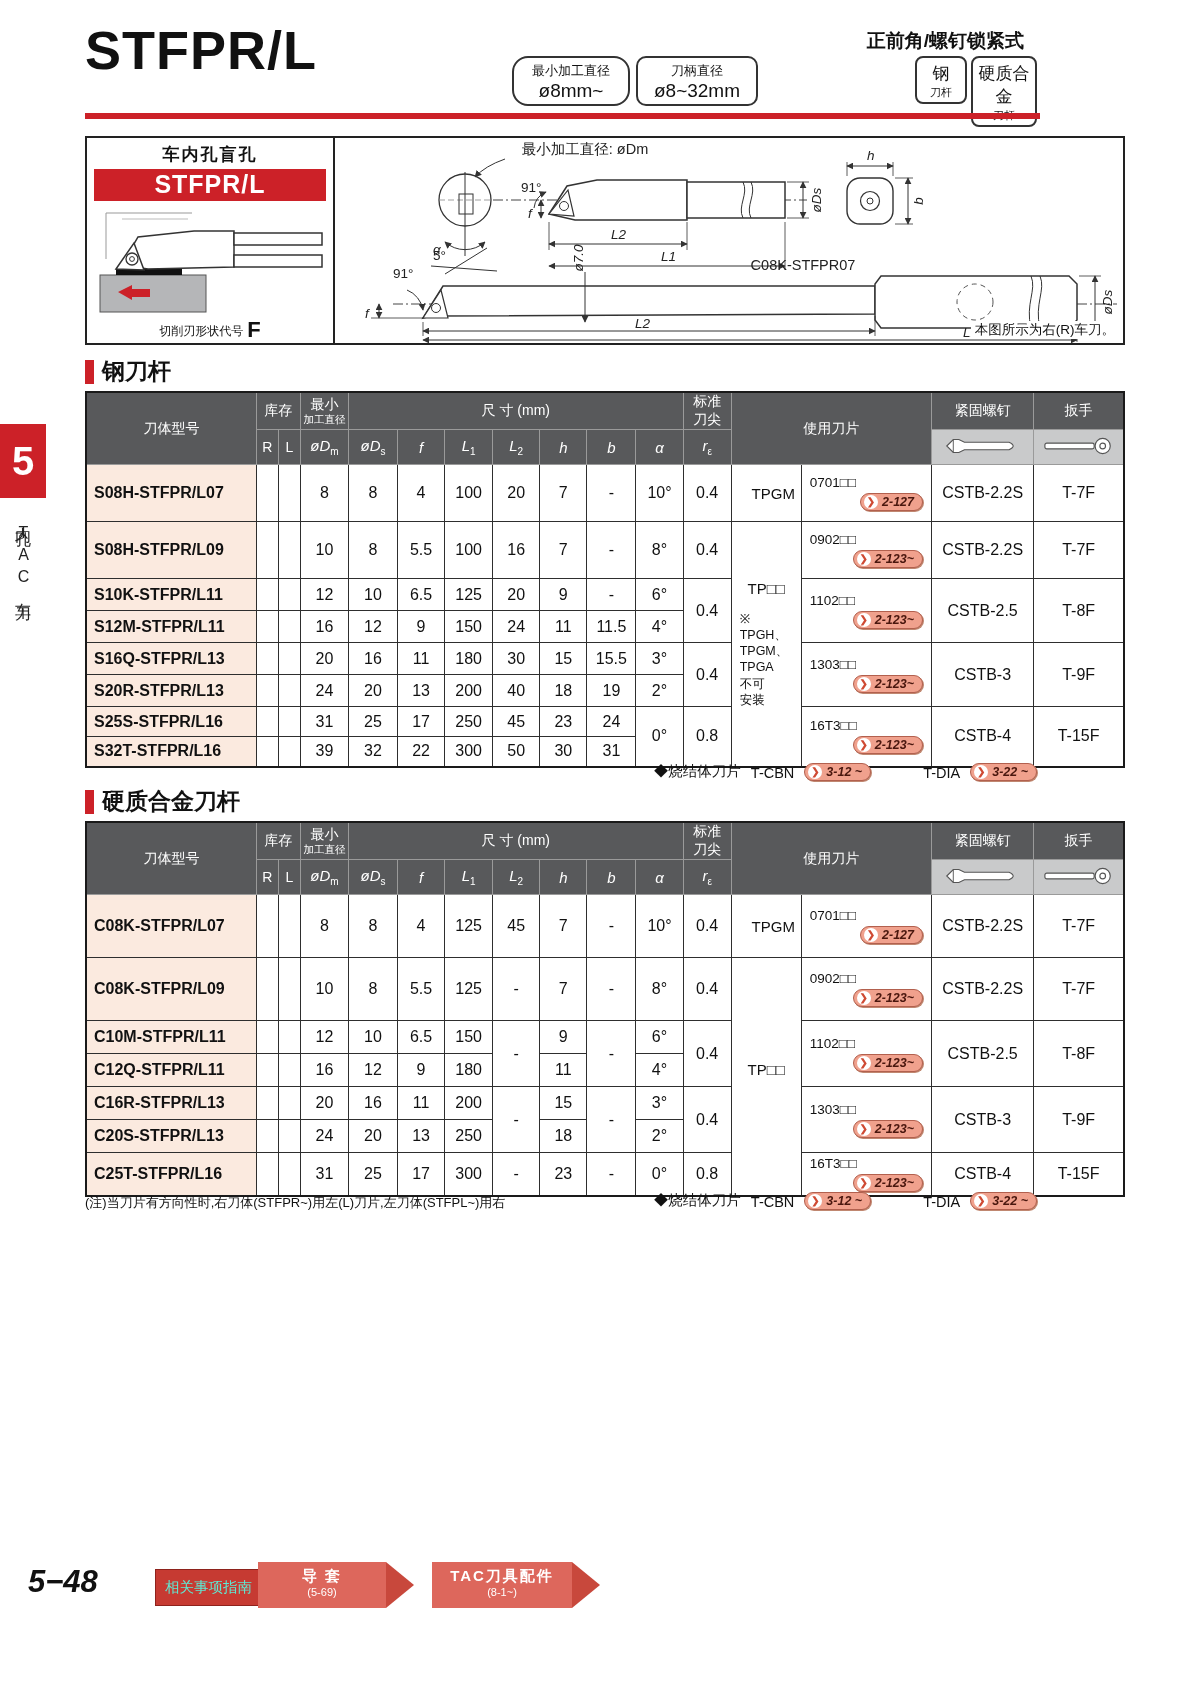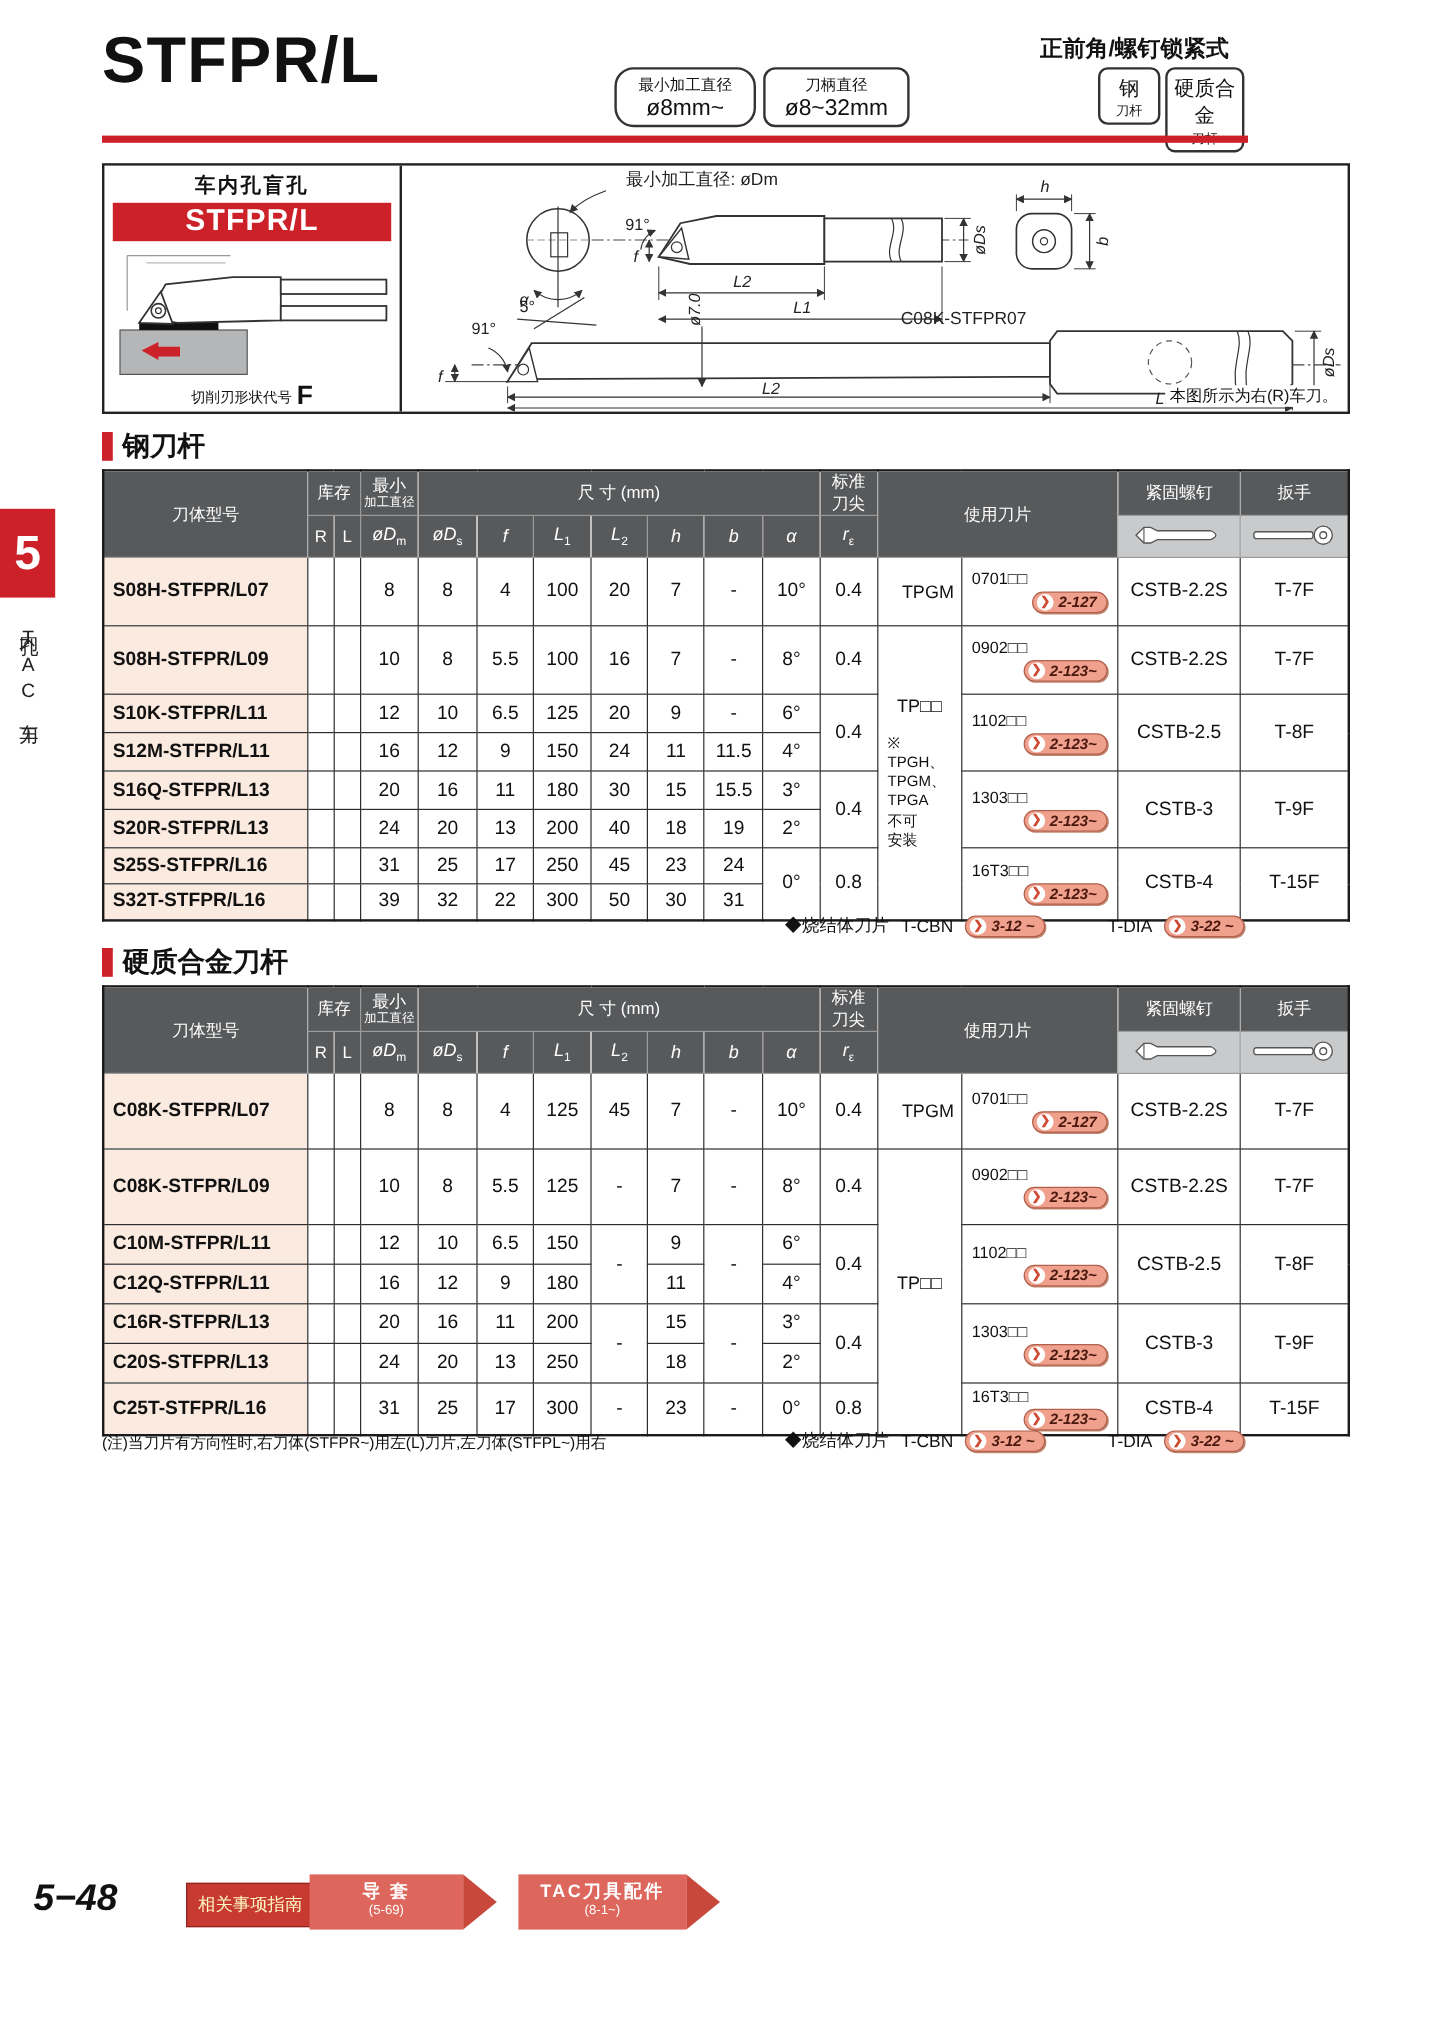--- a/index.html
+++ b/index.html
@@ -74,21 +74,21 @@
   
   .sintered { position:absolute; left:85px; width:1040px; display:flex; align-items:flex-end; justify-content:flex-end;
     gap:10px; padding-right:88px; font-size:14.5px; }
   .sintered .gap2 { margin-left:42px; }
 
   .note { position:absolute; left:85px; width:640px; font-size:13px; line-height:1.55; }
   .note .nl2 { padding-left:34px; }
 
   
   .pagenum { position:absolute; left:28px; top:1564px; font-size:31px; font-weight:bold; font-style:italic; }
-  .guide-box { position:absolute; left:155px; top:1569px; background:#c63a32; color:#fef9c3; font-size:14.5px;
+  .guide-box { position:absolute; left:155px; top:1569px; background:#c63a32; color:#5eead4; font-size:14.5px;
     padding:8px 9px; border:1px solid #8e221c; }
   .ribbon { position:absolute; top:1562px; height:46px; background:#dd675c; color:#fff; text-align:center;
     padding-top:5px; }
   .ribbon .rm { font-size:15px; font-weight:bold; letter-spacing:2px; }
   .ribbon .rs { font-size:11px; }
   .ribbon .arrow { position:absolute; right:-28px; top:0; width:0; height:0;
     border-top:23px solid transparent; border-bottom:23px solid transparent; border-left:28px solid #c8483c; }
   .ribbon1 { left:258px; width:128px; }
   .ribbon2 { left:432px; width:140px; }
 

